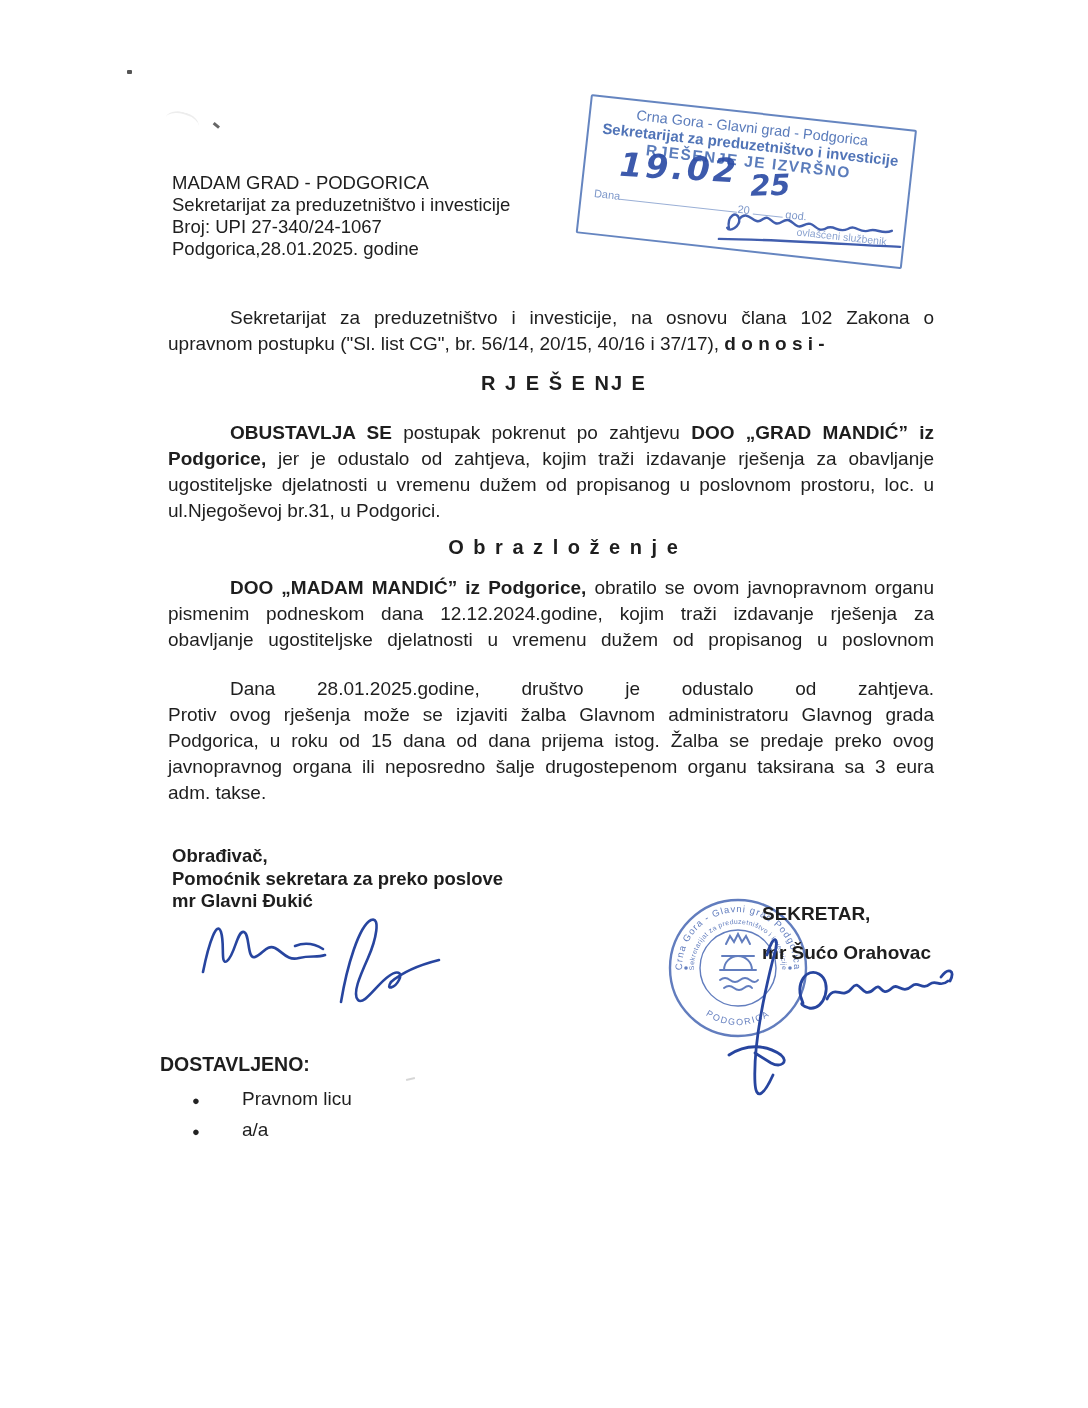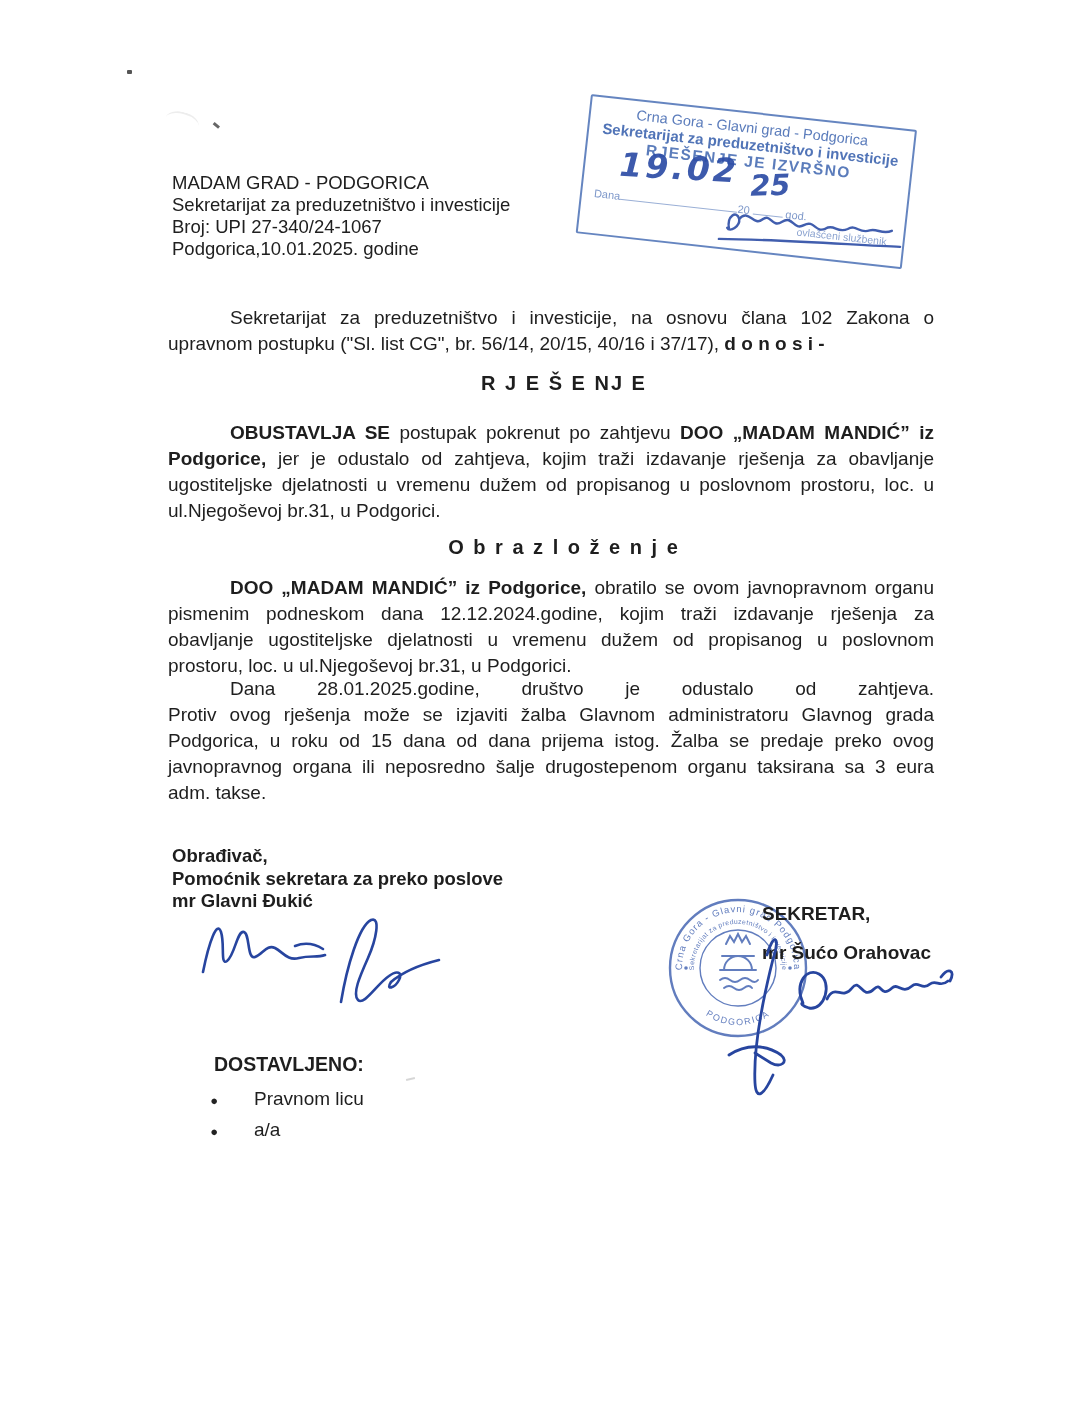--- a/index.html
+++ b/index.html
@@ -30,21 +30,21 @@
   .doc-title{position:absolute;left:181px;width:766px;text-align:center;font-size:20px;font-weight:700;letter-spacing:2px;color:#1e1e1e;}
   .t-rjesenje{top:372px;}
   .t-obrazlozenje{top:536px;}
 
   
   .processor{position:absolute;left:172px;top:845px;font-size:18.5px;line-height:22.5px;font-weight:700;color:#1e1e1e;z-index:2;}
   .secretary{position:absolute;left:762px;top:903px;font-size:19px;font-weight:700;color:#1e1e1e;z-index:2;}
   .secretary .sec-name{margin-top:17px;}
 
   
-  .delivered{position:absolute;left:172px;top:1053px;font-size:19px;color:#1e1e1e;text-align:right;}
+  .delivered{position:absolute;left:160px;top:1053px;font-size:19px;color:#1e1e1e;}
   .delivered .dl-label{font-weight:700;font-size:19.5px;}
   .delivered ul{list-style:none;margin-top:8px;}
   .delivered li{display:flex;align-items:baseline;line-height:29px;}
   .delivered .bullet{width:14px;margin-left:32px;margin-right:36px;font-size:13px;color:#222;}
 
   
   .stamp{position:absolute;left:591px;top:94px;width:328px;height:140px;
          border:2.5px solid rgba(63,102,176,.8);border-radius:2px;
          transform:rotate(6.3deg);transform-origin:top left;
          color:var(--stamp-blue);z-index:3;}
@@ -81,21 +81,21 @@
 
   <div class="speck sp1"></div>
   <div class="speck sp2"></div>
   <div class="speck sp3"></div>
   <div class="speck sp4"></div>
 
   <div class="letterhead">
     <div>MADAM GRAD  - PODGORICA</div>
     <div>Sekretarijat za preduzetništvo i investicije</div>
     <div>Broj: UPI 27-340/24-1067</div>
-    <div>Podgorica,10.01.2025. godine</div>
+    <div>Podgorica,28.01.2025. godine</div>
   </div>
 
   <div class="stamp">
     <div class="s1">Crna Gora - Glavni grad - Podgorica</div>
     <div class="s2">Sekretarijat za preduzetništvo i investicije</div>
     <div class="s3">RJEŠENJE JE IZVRŠNO</div>
     <div class="date-row">
       <span class="gl">Dana</span>
       <span class="u1"></span>
       <span class="gl">20</span>
@@ -115,33 +115,32 @@
   </div>
 
   <div class="para intro">
     <div class="line j ind">Sekretarijat za preduzetništvo i investicije, na osnovu člana 102 Zakona o</div>
     <div class="line l"><span>upravnom postupku ("Sl. list CG", br. 56/14, 20/15, 40/16 i 37/17), </span><b>d o n o s i -</b></div>
   </div>
 
   <div class="doc-title t-rjesenje">R J E Š E NJ E</div>
 
   <div class="para decision-p">
-    <div class="line j ind"><b>OBUSTAVLJA SE</b><span> postupak pokrenut po zahtjevu </span><b>DOO „MADAM MANDIĆ” iz</b></div>
+    <div class="line j ind"><b>OBUSTAVLJA SE</b><span> postupak pokrenut po zahtjevu </span><b>DOO „GRAD MANDIĆ” iz</b></div>
     <div class="line j"><b>Podgorice,</b><span> jer je odustalo od zahtjeva, kojim traži izdavanje rješenja za obavljanje</span></div>
     <div class="line j">ugostiteljske djelatnosti u vremenu dužem od propisanog u poslovnom prostoru, loc. u</div>
     <div class="line l">ul.Njegoševoj br.31, u Podgorici.</div>
   </div>
 
   <div class="doc-title t-obrazlozenje">O b r a z l o ž e n j e</div>
 
   <div class="para reason-p1">
     <div class="line j ind"><b>DOO „MADAM MANDIĆ” iz Podgorice,</b><span> obratilo se ovom javnopravnom organu</span></div>
     <div class="line j">pismenim podneskom dana 12.12.2024.godine, kojim traži izdavanje rješenja za</div>
     <div class="line j">obavljanje ugostiteljske djelatnosti u vremenu dužem od propisanog u poslovnom</div>
-    <div class="line l">prostoru, loc. u ul.Njegoševoj br.31, u Podgorici.</div>
   </div>
 
   <div class="para reason-p2">
     <div class="line j ind">Dana 28.01.2025.godine, društvo je odustalo od zahtjeva.</div>
     <div class="line j">Protiv ovog rješenja može se izjaviti žalba Glavnom administratoru Glavnog grada</div>
     <div class="line j">Podgorica, u roku od 15 dana od dana prijema istog. Žalba se predaje preko ovog</div>
     <div class="line j">javnopravnog organa ili neposredno šalje drugostepenom organu taksirana sa 3 eura</div>
     <div class="line l">adm. takse.</div>
   </div>
 

